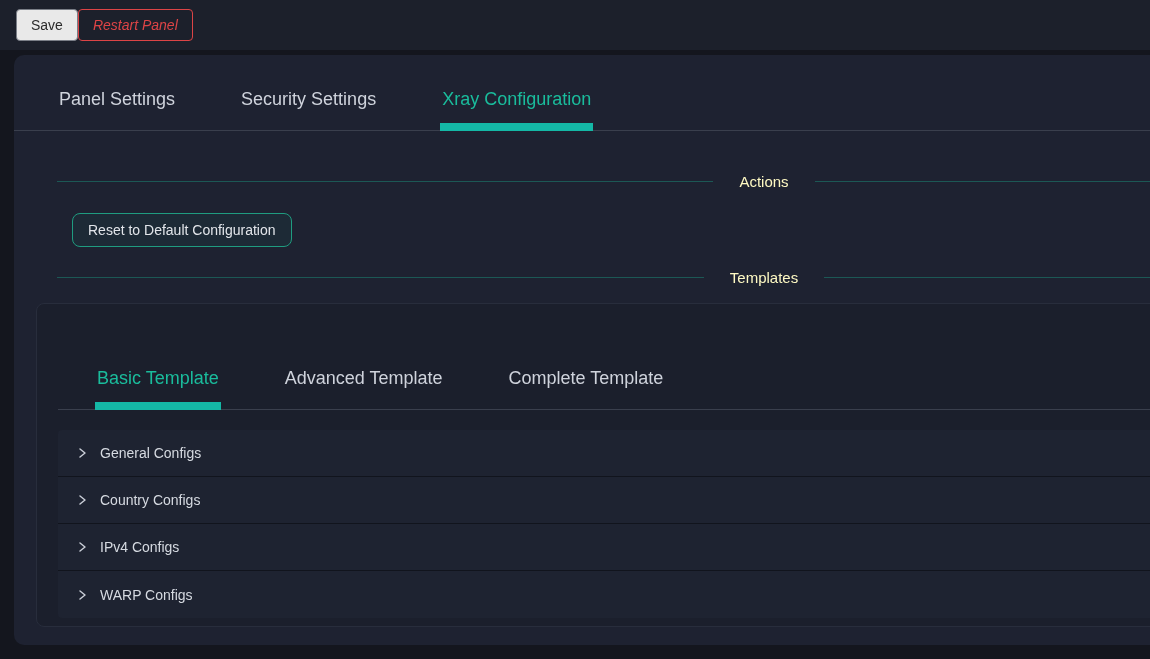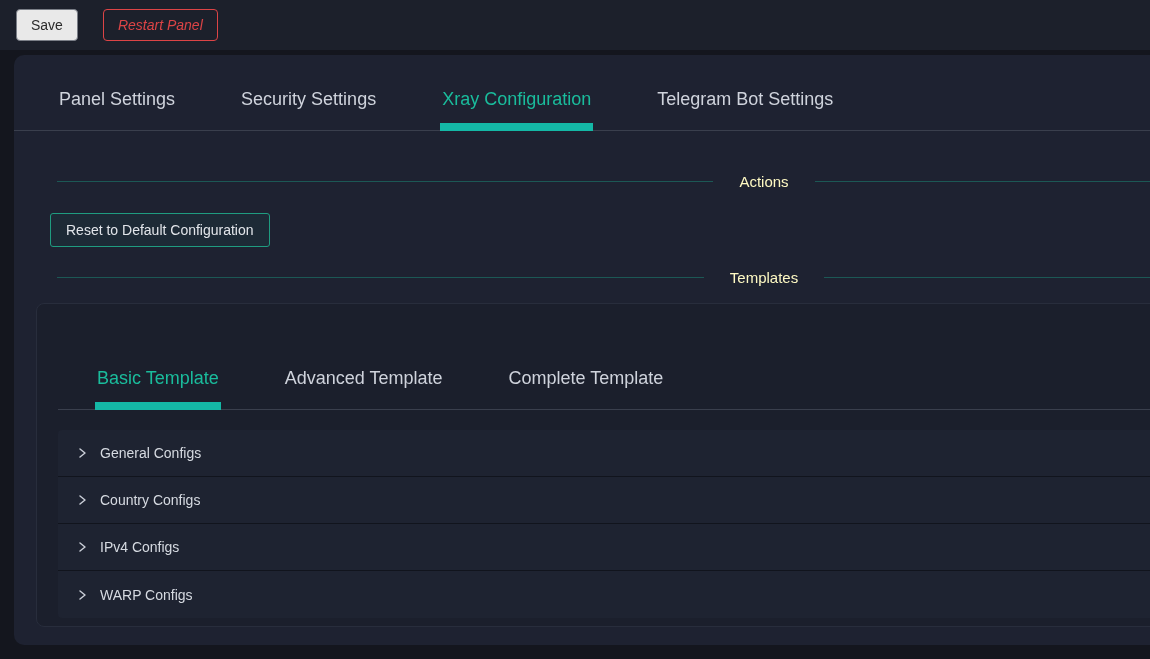--- a/index.html
+++ b/index.html
@@ -11,21 +11,21 @@
     position: relative;
   }
 
   
   .topbar {
     height: 50px;
     background: #1c202b;
     display: flex;
     align-items: center;
     padding-left: 16px;
-    gap: 25px;
+    gap: 0;
   }
   .btn {
     font-family: "Liberation Sans", sans-serif;
     font-size: 14px;
     line-height: 1;
     padding: 8px 14px;
     border-radius: 4px;
     cursor: pointer;
   }
   .btn-save {
@@ -85,27 +85,27 @@
   .section-divider .title {
     padding: 0 26px;
     font-size: 15px;
     color: #fef9c3;
     white-space: nowrap;
   }
 
   
   .btn-reset {
     display: inline-block;
-    margin: 23px 0 0 36px;
+    margin: 23px 0 0 58px;
     padding: 8px 15px;
     font-size: 14px;
     color: #e2e5ea;
     background: rgba(26, 188, 156, 0.05);
     border: 1px solid #1f9c80;
-    border-radius: 3px;
+    border-radius: 8px;
     cursor: pointer;
   }
 
   
   .inner-card {
     margin: 17px 22px 0;
     height: 324px;
     background: #1b1f2c;
     border: 1px solid #282d3c;
     border-radius: 8px;
@@ -152,21 +152,20 @@
   <button class="btn btn-restart">Restart Panel</button>
 </div>
 
 <div class="card">
 
   
   <div class="tabbar">
     <div class="tab">Panel Settings</div>
     <div class="tab">Security Settings</div>
     <div class="tab active">Xray Configuration</div>
-    <div class="tab">Telegram Bot Settings</div>
   </div>
 
   
   <div class="section-divider">
     <div class="line"></div>
     <span class="title">Actions</span>
     <div class="line"></div>
   </div>
 
   

